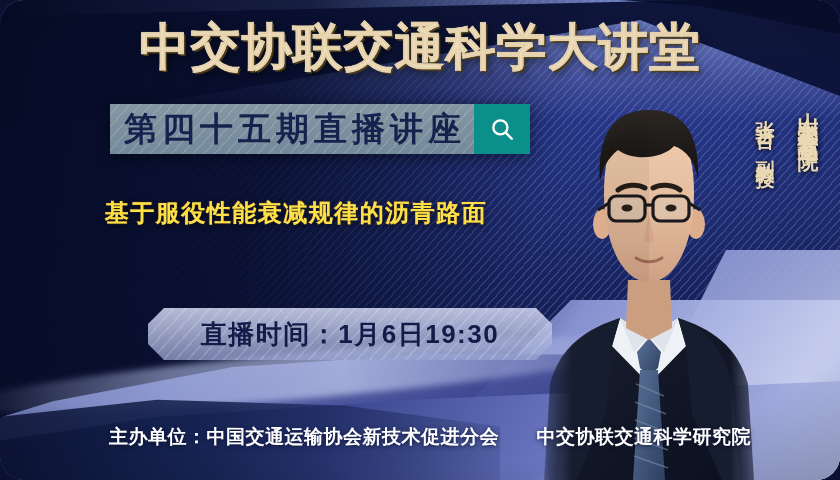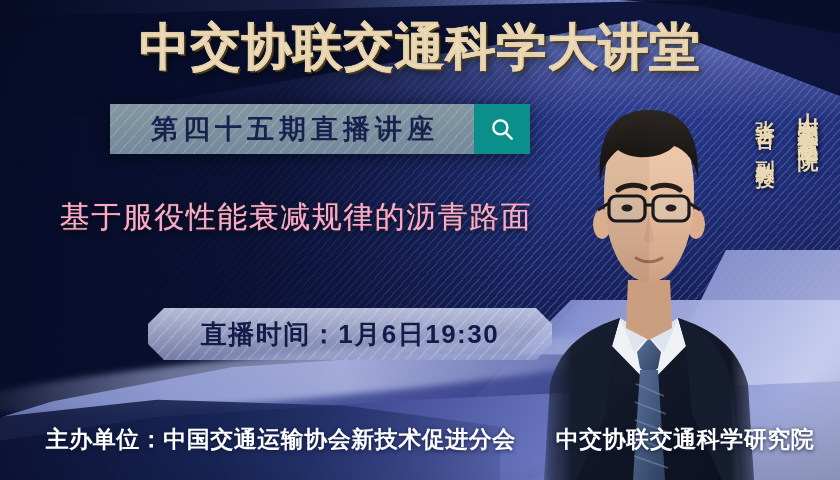--- a/index.html
+++ b/index.html
@@ -1,20 +1,21 @@
 <!DOCTYPE html>
 <html><head>
 <meta charset="utf-8">
 <style>
   html,body{margin:0;padding:0;background:#0a1030;}
   *{box-sizing:border-box;}
   #poster{
     position:relative;width:840px;height:480px;overflow:hidden;
     font-family:"Liberation Sans","DejaVu Sans",sans-serif;
     background:#111b4d;
+    border-radius:24px;
   }
 
   
   .layer{position:absolute;inset:0;}
 
   .bg-base{
     background:
       radial-gradient(120% 90% at 78% 18%, #2a3b8f 0%, #1b2766 38%, #111a4a 65%, #0a102e 100%);
   }
   
@@ -128,32 +129,32 @@
   .sub-bar{
     position:absolute;left:110px;top:104px;width:420px;height:50px;
     display:flex;align-items:stretch;z-index:6;
     box-shadow:0 3px 14px rgba(0,0,0,.45);
   }
   .sub-bar-text{
     flex:1;display:flex;align-items:center;justify-content:center;
     background:
       repeating-linear-gradient(-48deg, rgba(255,255,255,.13) 0 1.5px, rgba(255,255,255,0) 1.5px 8px),
       linear-gradient(180deg,#8397a3 0%, #74899a 100%);
-    color:#16214d;font-size:27px;font-weight:700;letter-spacing:5px;
+    color:#16214d;font-size:33px;font-weight:700;letter-spacing:5px;
     padding-left:6px;
   }
   .sub-bar-search{
     width:56px;background:#0b8f8a;display:flex;align-items:center;justify-content:center;
   }
   .sub-bar-search svg{width:26px;height:26px;}
 
   
   .headline{
     position:absolute;left:22px;top:196px;width:548px;z-index:6;
-    color:#f9a8d4;font-size:30px;font-weight:400;line-height:1.38;
+    color:#fde047;font-size:24px;font-weight:700;line-height:1.38;
     text-align:center;letter-spacing:1.5px;
     text-shadow:0 2px 6px rgba(0,0,0,.75), 0 0 1px #e0a545;
   }
   .headline .l2{display:block;}
 
   
   .time-pill{
     position:absolute;left:148px;top:308px;width:404px;height:52px;z-index:6;
     display:flex;align-items:center;justify-content:center;
     background:
@@ -161,21 +162,21 @@
       linear-gradient(180deg, rgba(206,212,238,.88) 0%, rgba(178,186,222,.80) 55%, rgba(150,160,206,.76) 100%);
     clip-path:polygon(16px 0, calc(100% - 16px) 0, 100% 16px, 100% calc(100% - 16px),
                       calc(100% - 16px) 100%, 16px 100%, 0 calc(100% - 16px), 0 16px);
     color:#131c48;font-size:26px;font-weight:700;letter-spacing:1.5px;
     box-shadow:0 4px 16px rgba(0,0,0,.4);
   }
 
   
   .footer{
     position:absolute;left:0;right:0;top:424px;text-align:center;z-index:7;
-    color:#ffffff;font-size:23px;font-weight:700;letter-spacing:.5px;
+    color:#ffffff;font-size:19px;font-weight:700;letter-spacing:.5px;
     text-shadow:0 1px 4px rgba(10,16,48,.85);
     padding-left:20px;
   }
   .footer .gap{display:inline-block;width:26px;}
 
   
   .vtext{
     position:absolute;z-index:8;
     writing-mode:vertical-rl;text-orientation:upright;
     color:#ead9b4;font-weight:600;

